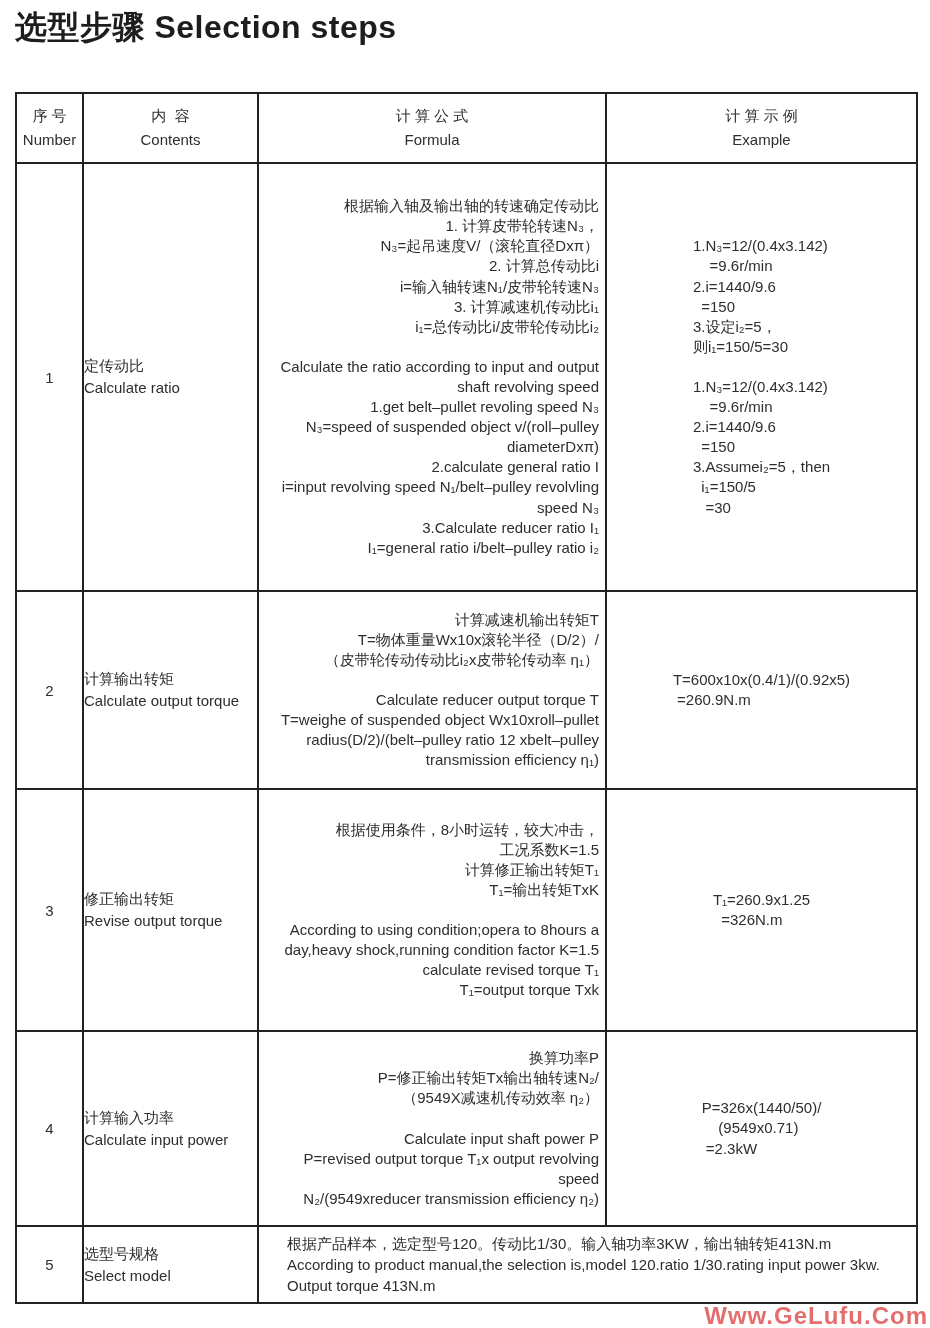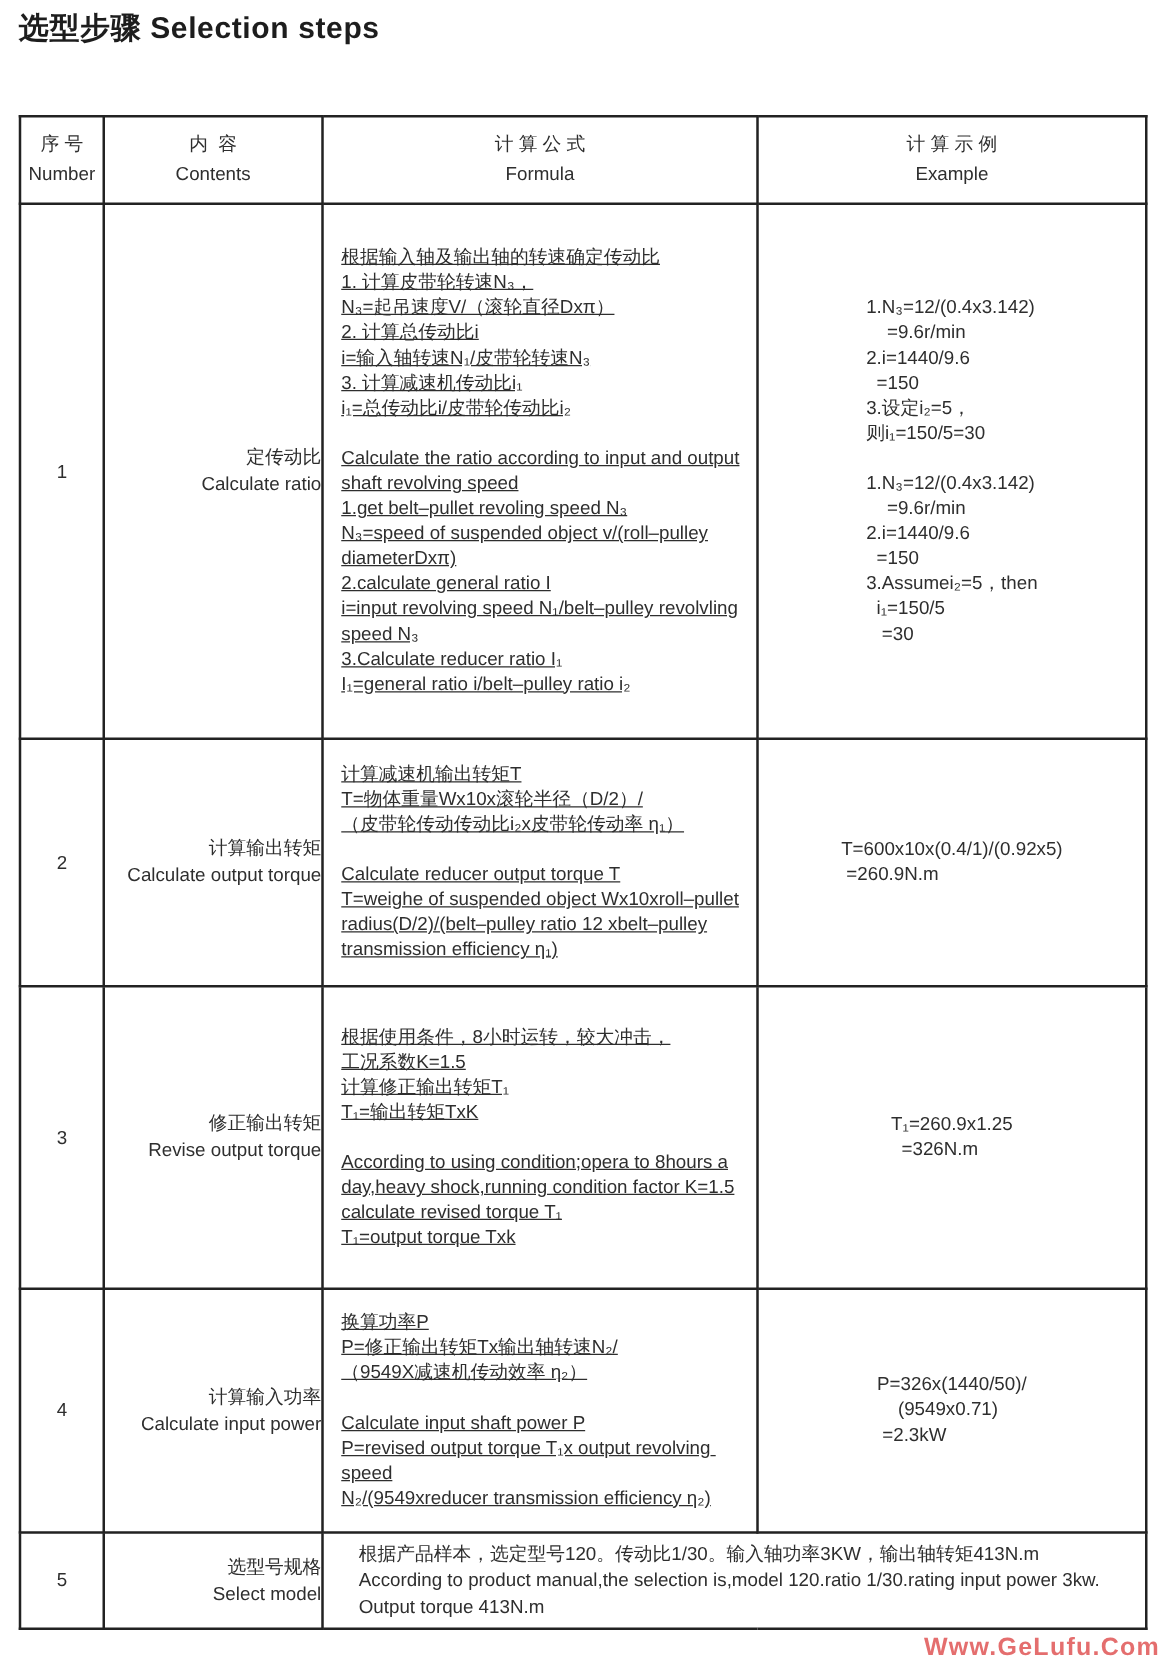--- a/index.html
+++ b/index.html
@@ -3,50 +3,50 @@
 <meta charset="utf-8">
 <style>
   html,body{margin:0;padding:0;}
   body{
     width:930px;height:1328px;position:relative;background:#ffffff;
     font-family:"Liberation Sans","DejaVu Sans",sans-serif;
     color:#2e2e2e;overflow:hidden;
   }
   .page-title{
     position:absolute;left:15px;top:6px;
-    font-size:24px;font-weight:700;color:#1d1d1d;letter-spacing:0.5px;
+    font-size:32px;font-weight:700;color:#1d1d1d;letter-spacing:0.5px;
   }
   table.sel{
     position:absolute;left:15px;top:92px;width:901px;
     border-collapse:collapse;table-layout:fixed;
   }
   table.sel td,table.sel th{
     border:2px solid #222222;padding:0;vertical-align:middle;
     font-size:15px;font-weight:400;color:#2e2e2e;
   }
   .ml{white-space:pre-wrap;line-height:1.34;}
   th .ml{line-height:1.6;}
   .c-num{text-align:center;font-size:16px;}
-  .c-contents{text-align:right;line-height:1.45;}
-  .c-formula{text-align:left;text-decoration:underline;}
+  .c-contents{text-align:left;line-height:1.45;}
+  .c-formula{text-align:right;}
   .c-formula .ml{display:block;padding:10px 6px 10px 14px;}
   .c-example{text-align:center;}
   .c-example .ml{display:inline-block;text-align:left;}
   .c-note .ml{display:block;padding:6px 6px 6px 4px;line-height:1.4;margin-left:24px;}
   th{text-align:center;}
   .watermark{
     position:absolute;right:2px;bottom:0px;text-align:right;
     line-height:1.0;opacity:.9;
   }
   .wm-cn{
     font-size:25px;font-weight:700;letter-spacing:10px;
     font-family:"DejaVu Serif","Liberation Serif",serif;
   }
   .wm-url{
-    font-size:20px;font-weight:700;letter-spacing:1px;
+    font-size:24px;font-weight:700;letter-spacing:1px;
     font-family:"Liberation Sans",sans-serif;
   }
 </style>
 </head>
 <body>
 
 <div class="page-title">选型步骤 Selection steps</div>
 
 <table class="sel">
   <colgroup>

